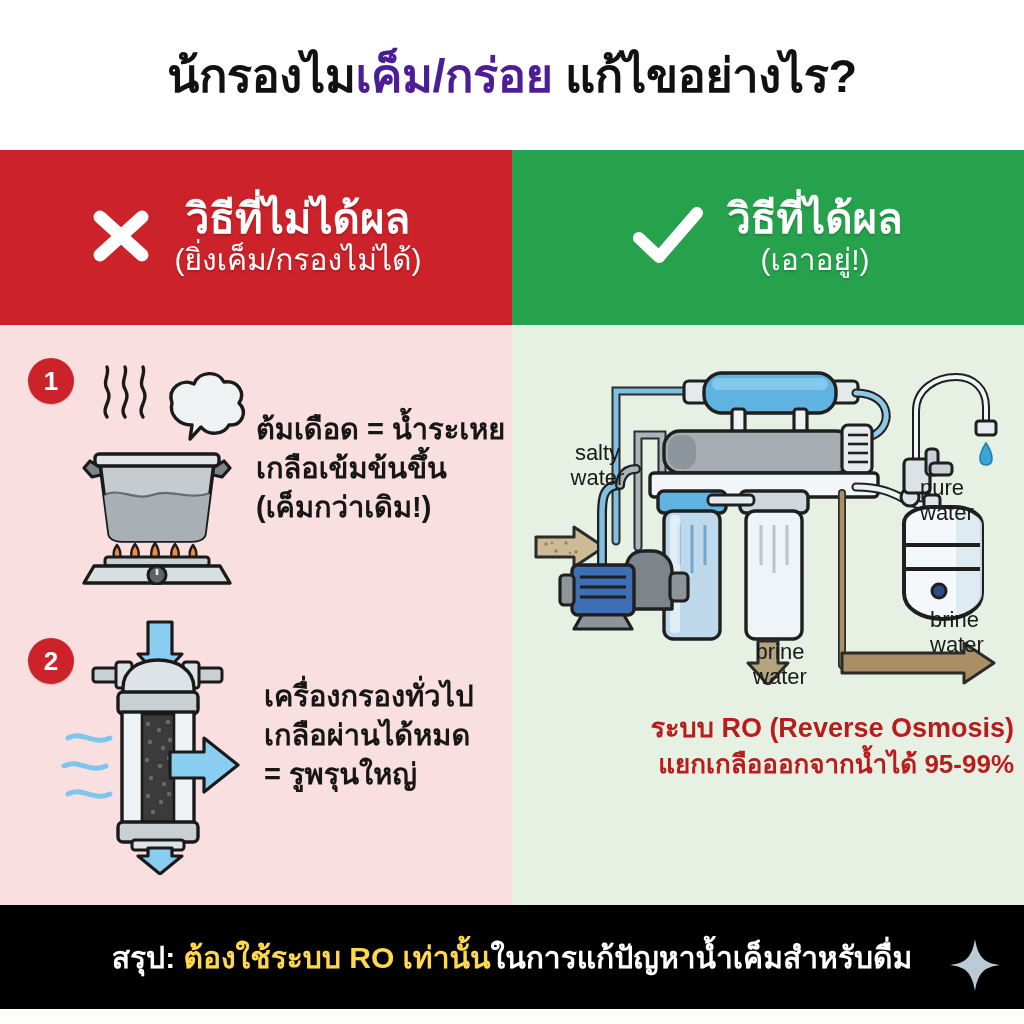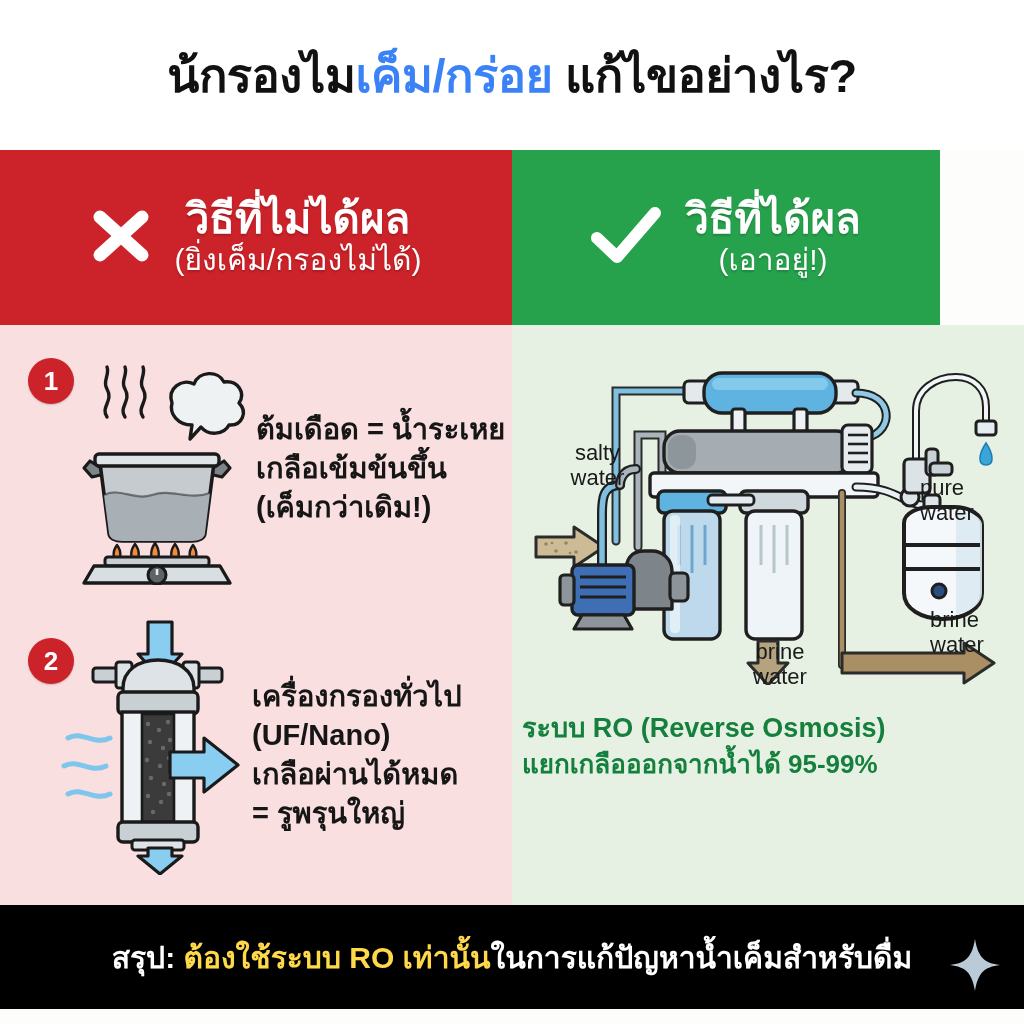--- a/index.html
+++ b/index.html
@@ -13,29 +13,29 @@
 
   
   .title-bar{
     position:absolute; left:0; top:0; width:1024px; height:150px;
     background:#ffffff; display:flex; align-items:center; justify-content:center;
   }
   .title-text{
     font-size:47px; font-weight:bold; color:#111111; white-space:nowrap;
     letter-spacing:-0.5px; line-height:1;
   }
-  .title-text .accent{ color:#3b82f6; }
+  .title-text .accent{ color:#4c1d95; }
 
   
   .band{
     position:absolute; top:150px; height:175px;
     display:flex; align-items:center; justify-content:center; gap:22px;
   }
   .band-left{ left:0; width:512px; background:#cc2229; }
-  .band-right{ left:512px; width:428px; background:#26a24c; }
+  .band-right{ left:512px; width:512px; background:#26a24c; }
   .band-icon{ flex:0 0 auto; }
   .band-texts{ display:flex; flex-direction:column; align-items:center; }
   .band-title{
     font-size:42px; font-weight:bold; color:#ffffff; line-height:1.05;
     text-shadow:0 2px 2px rgba(0,0,0,.18); white-space:nowrap;
   }
   .band-sub{
     font-size:30px; font-weight:normal; color:#ffffff; line-height:1.15;
     margin-top:2px; white-space:nowrap; text-shadow:0 2px 2px rgba(0,0,0,.18);
   }
@@ -52,27 +52,27 @@
   }
   .badge1{ left:28px; top:33px; }
   .badge2{ left:28px; top:313px; }
 
   .art{ position:absolute; }
   .art1{ left:62px; top:30px; width:190px; height:230px; }
   .art2{ left:60px; top:295px; width:195px; height:255px; }
 
   .txt{ position:absolute; font-weight:bold; color:#161616; line-height:1.34; }
   .txt1{ left:256px; top:85px; width:250px; font-size:29px; }
-  .txt2{ left:252px; top:352px; width:250px; font-size:29px; }
+  .txt2{ left:264px; top:352px; width:250px; font-size:29px; }
 
   
   .ro-art{ position:absolute; left:0px; top:40px; width:512px; height:320px; }
   .ro-text{
     position:absolute; left:10px; top:385px; width:492px;
-    text-align:left; font-weight:bold; color:#15803d; line-height:1.36;
+    text-align:right; font-weight:bold; color:#b91c1c; line-height:1.36;
   }
   .ro-text .l1{ font-size:27px; }
   .ro-text .l2{ font-size:26px; }
   .ro-text .l3{ font-size:26px; }
 
   
   .footer{
     position:absolute; left:0; top:905px; width:1024px; height:104px;
     background:#000000; display:flex; align-items:center; justify-content:center;
   }
@@ -219,21 +219,20 @@
         <g stroke="#7ec6ec" stroke-width="5" fill="none" stroke-linecap="round">
           <path d="M8 118 C 22 110 34 126 50 118"></path>
           <path d="M4 146 C 18 138 30 154 46 146"></path>
           <path d="M8 174 C 22 166 34 182 50 174"></path>
         </g>
       </svg>
     </div>
 
     <div class="txt txt2">
       <div>เครื่องกรองทั่วไป</div>
-      <div>(UF/Nano)</div>
       <div>เกลือผ่านได้หมด</div>
       <div>= รูพรุนใหญ่</div>
     </div>
   </div>
 
   <div class="panel panel-right">
 
     <div class="ro-art">
       <svg viewBox="0 0 512 320" width="512" height="320">
 

